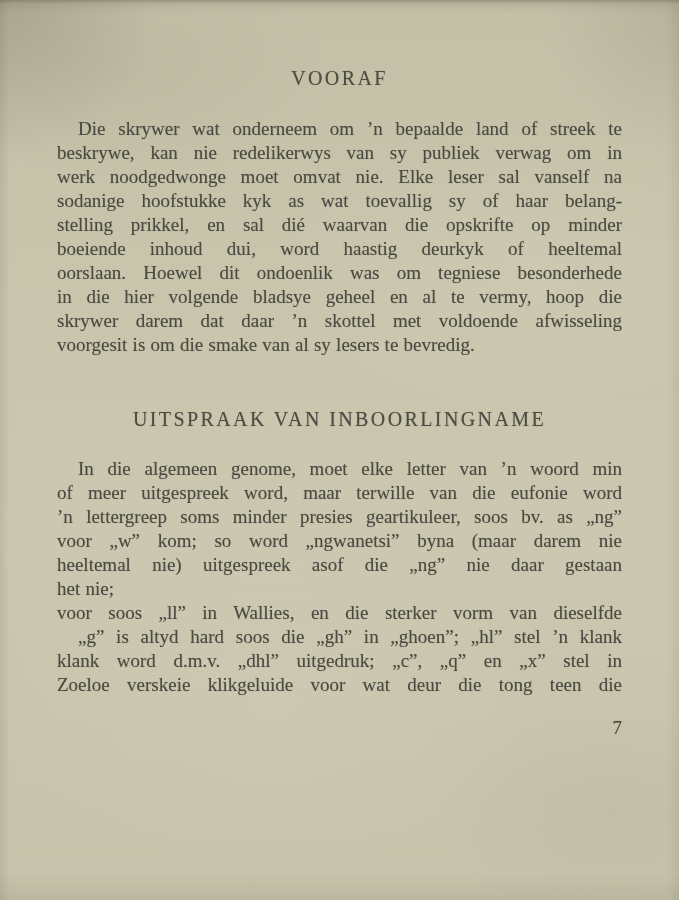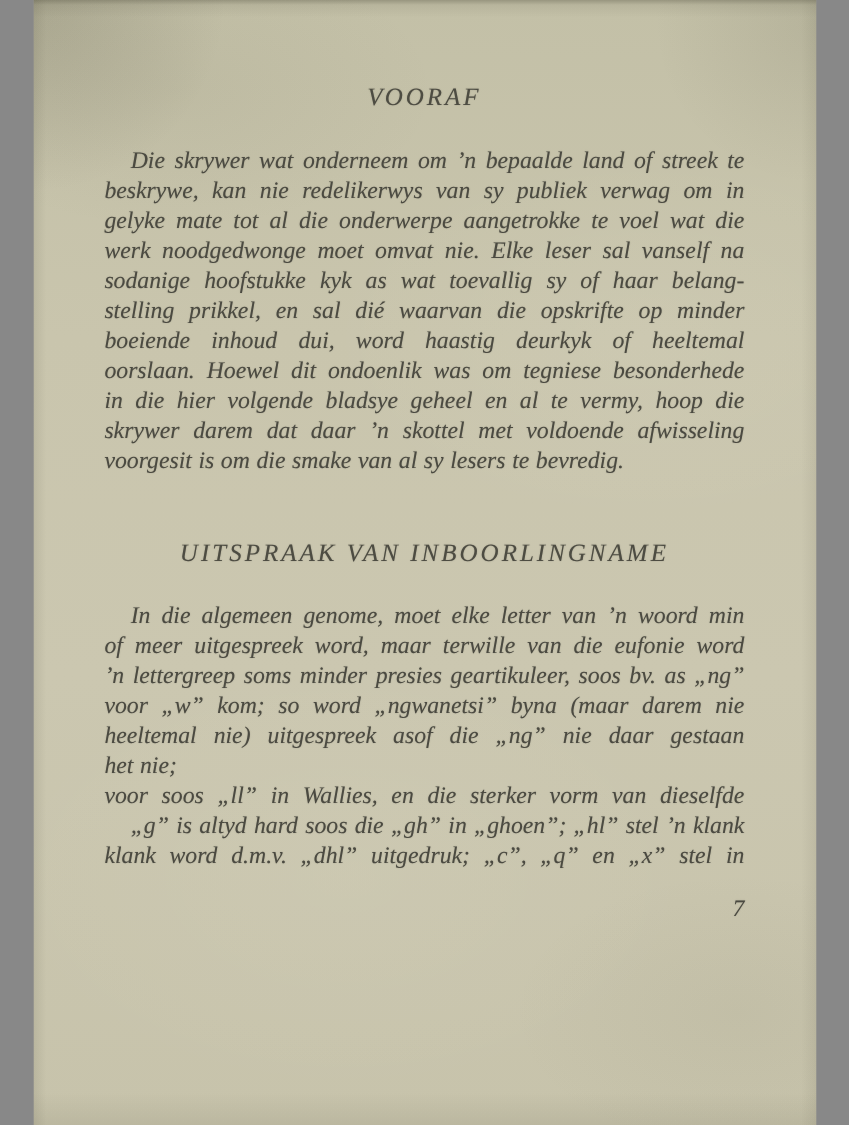--- a/index.html
+++ b/index.html
@@ -2,35 +2,34 @@
 <html><head>
 <meta charset="utf-8">
 <style>
   html, body {
     margin: 0;
     padding: 0;
     background: #888;
   }
   .page {
     position: relative;
-    width: 626px;
+    width: 679px;
     height: 900px;
     margin: 0 auto;
     overflow: hidden;
     font-family: "Liberation Serif", "DejaVu Serif", serif;
     color: #4b4a41;
     background:
       linear-gradient(180deg, rgba(82,80,62,0.38) 0px, rgba(82,80,62,0.10) 4px, rgba(82,80,62,0) 14px),
       radial-gradient(circle at 0% 0%, rgba(70,68,52,0.20) 0%, rgba(70,68,52,0) 14%),
       radial-gradient(circle at 100% 2%, rgba(70,68,52,0.10) 0%, rgba(70,68,52,0) 12%),
       linear-gradient(90deg, rgba(82,80,62,0.12) 0px, rgba(82,80,62,0) 10px),
       linear-gradient(270deg, rgba(82,80,62,0.10) 0px, rgba(82,80,62,0) 12px),
       linear-gradient(0deg, rgba(82,80,62,0.10) 0px, rgba(82,80,62,0) 26px),
       linear-gradient(180deg, #c3c0a7 0%, #c9c5ad 30%, #cbc7b0 60%, #c7c3ab 100%);
-    font-style: italic;
   }
   
   .page::before {
     content: "";
     position: absolute;
     inset: 0;
     pointer-events: none;
     background:
       radial-gradient(ellipse 300px 160px at 18% 8%, rgba(100,98,78,0.07), rgba(100,98,78,0) 70%),
       radial-gradient(ellipse 380px 220px at 78% 30%, rgba(255,255,240,0.06), rgba(255,255,240,0) 70%),
@@ -79,21 +78,20 @@
 
 <div class="page">
   <div class="content">
 
     <h1 class="heading heading-1">VOORAF</h1>
 
     <div class="body-block body-1">
         <div class="paragraph">
           <div class="line indent">Die skrywer wat onderneem om ’n bepaalde land of streek te</div>
           <div class="line">beskrywe, kan nie redelikerwys van sy publiek verwag om in</div>
-          <div class="line">gelyke mate tot al die onderwerpe aangetrokke te voel wat die</div>
           <div class="line">werk noodgedwonge moet omvat nie. Elke leser sal vanself na</div>
           <div class="line">sodanige hoofstukke kyk as wat toevallig sy of haar belang-</div>
           <div class="line">stelling prikkel, en sal dié waarvan die opskrifte op minder</div>
           <div class="line">boeiende inhoud dui, word haastig deurkyk of heeltemal</div>
           <div class="line">oorslaan. Hoewel dit ondoenlik was om tegniese besonderhede</div>
           <div class="line">in die hier volgende bladsye geheel en al te vermy, hoop die</div>
           <div class="line">skrywer darem dat daar ’n skottel met voldoende afwisseling</div>
           <div class="line lastline">voorgesit is om die smake van al sy lesers te bevredig.</div>
         </div>
       </div>
@@ -106,19 +104,20 @@
           <div class="line">of meer uitgespreek word, maar terwille van die eufonie word</div>
           <div class="line">’n lettergreep soms minder presies geartikuleer, soos bv. as „ng”</div>
           <div class="line">voor „w” kom; so word „ngwanetsi” byna (maar darem nie</div>
           <div class="line">heeltemal nie) uitgespreek asof die „ng” nie daar gestaan</div>
           <div class="line lastline">het nie;</div>
         </div>
         <div class="paragraph">
           <div class="line">voor soos „ll” in Wallies, en die sterker vorm van dieselfde</div>
           <div class="line indent">„g” is altyd hard soos die „gh” in „ghoen”; „hl” stel ’n klank</div>
           <div class="line">klank word d.m.v. „dhl” uitgedruk; „c”, „q” en „x” stel in</div>
+          <div class="line">Zoeloe verskeie klikgeluide voor wat deur die tong teen die</div>
         </div>
       </div>
 
     <div class="page-number">7</div>
 
   </div>
 </div>
 
 </body></html>

